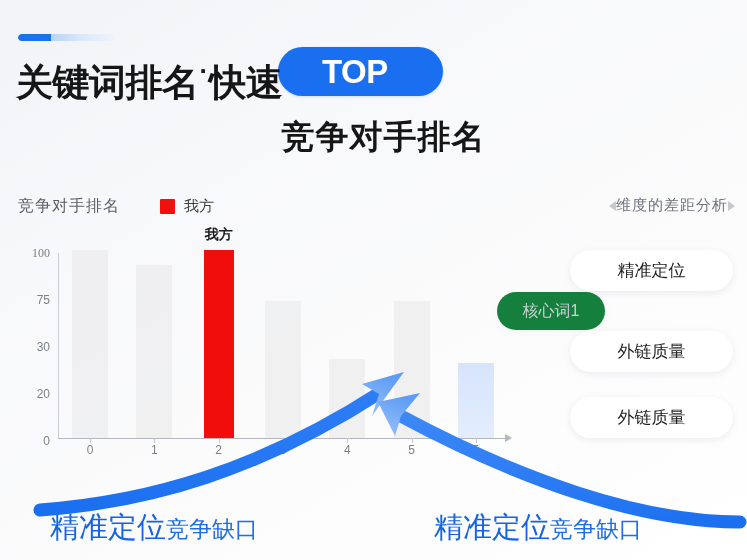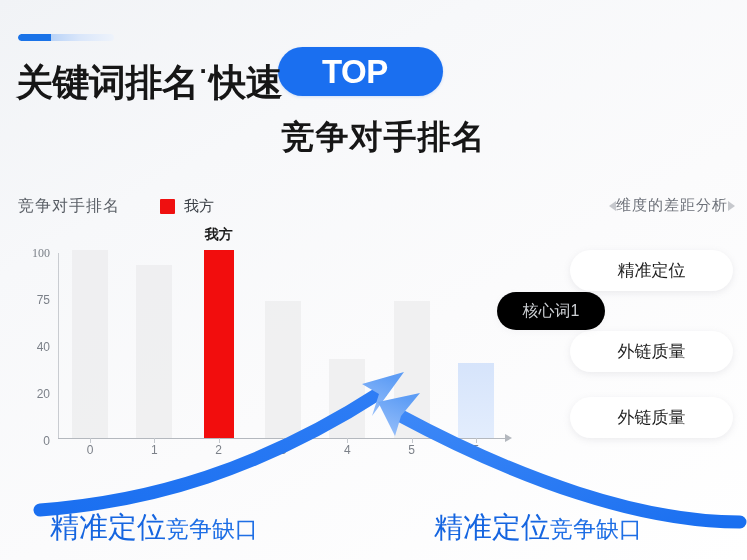--- a/index.html
+++ b/index.html
@@ -294,21 +294,21 @@
     justify-content: center;
     font-size: 17px;
     color: #1d1d1d;
     box-shadow: 0 2px 7px rgba(140,145,155,0.16);
   }
   .pill.ghost {
     right: auto;
     left: 497px;
     width: 108px;
     height: 38px;
-    background: #000000;
+    background: #15803d;
     color: #cdd0d4;
     box-shadow: 0 2px 6px rgba(160,165,175,0.08);
     font-size: 16px;
     z-index: 1;
   }
 
   
   .caption {
     position: absolute;
     bottom: 12px;
@@ -357,21 +357,21 @@
     <span class="legend">
       <span class="legend-swatch"></span>
       <span class="legend-text">我方</span>
     </span>
   </div>
 
   <div class="chart">
     <div class="y-axis" id="yaxis">
         <div class="y-tick" style="top: 3px; font-family: Liberation Serif, serif;">100</div>
         <div class="y-tick" style="top: 50px;">75</div>
-        <div class="y-tick" style="top: 97px;">40</div>
+        <div class="y-tick" style="top: 97px;">30</div>
         <div class="y-tick" style="top: 144px;">20</div>
         <div class="y-tick" style="top: 191px;">0</div>
       </div>
     <div class="axis-v"></div>
     <div class="axis-h"></div>
     <div class="axis-arrow"></div>
     <div class="plot" id="plot">
         <div class="bar" style="height: 188px; left: 14.1429px;"></div>
         <div class="bar" style="height: 172.96px; left: 78.4286px;"></div>
         <div class="bar mine" style="height: 188px; left: 145.714px;">

